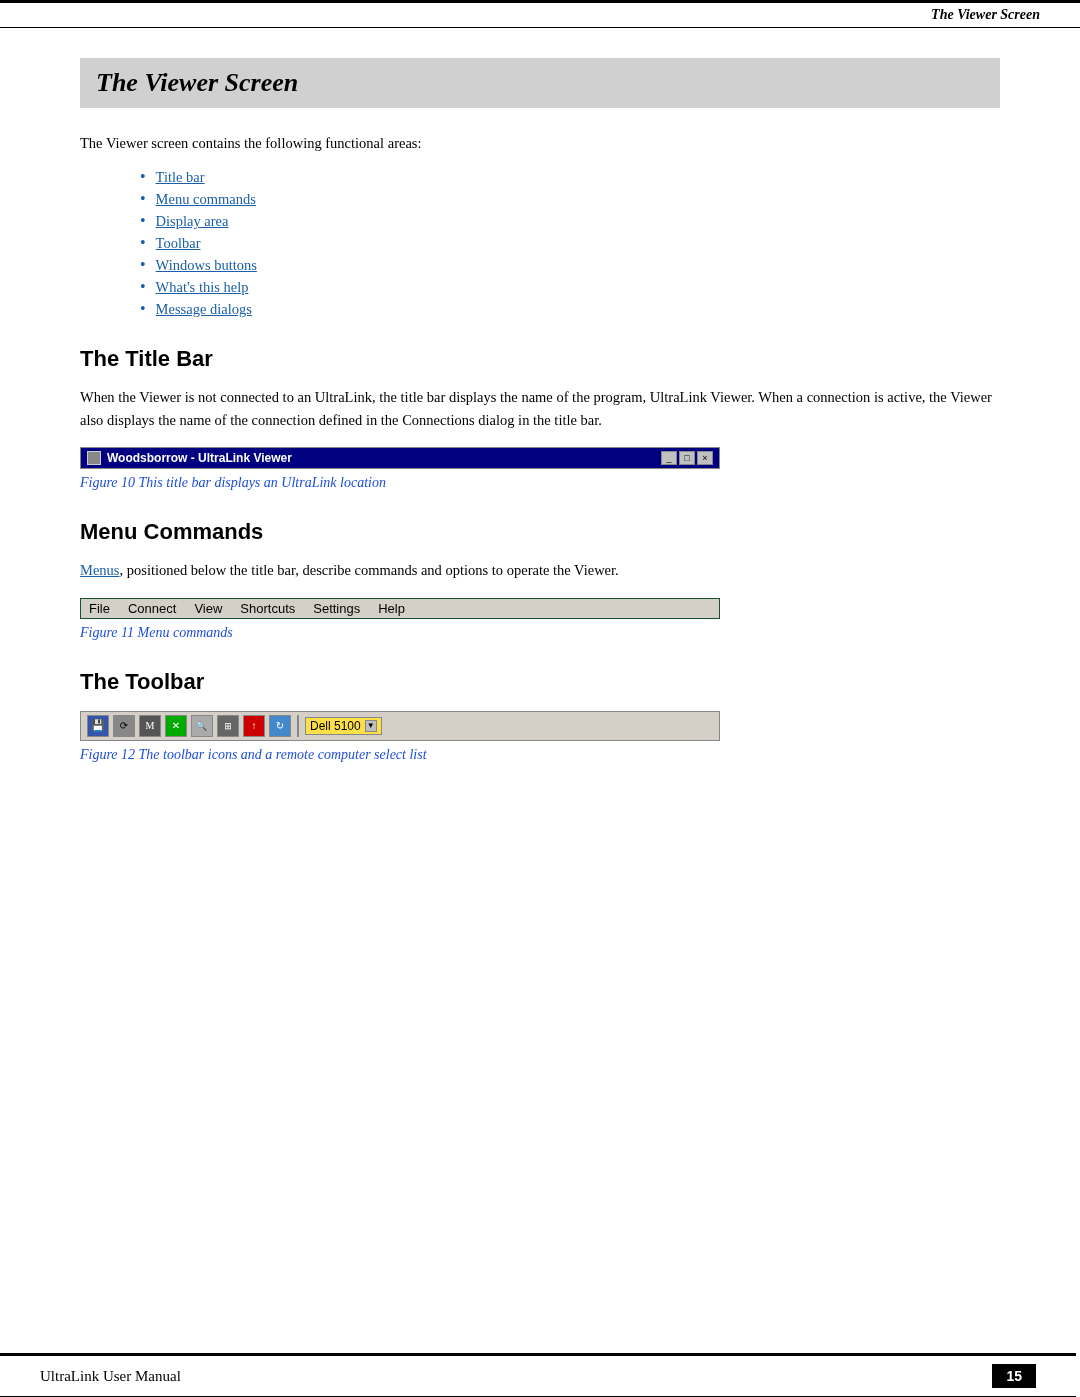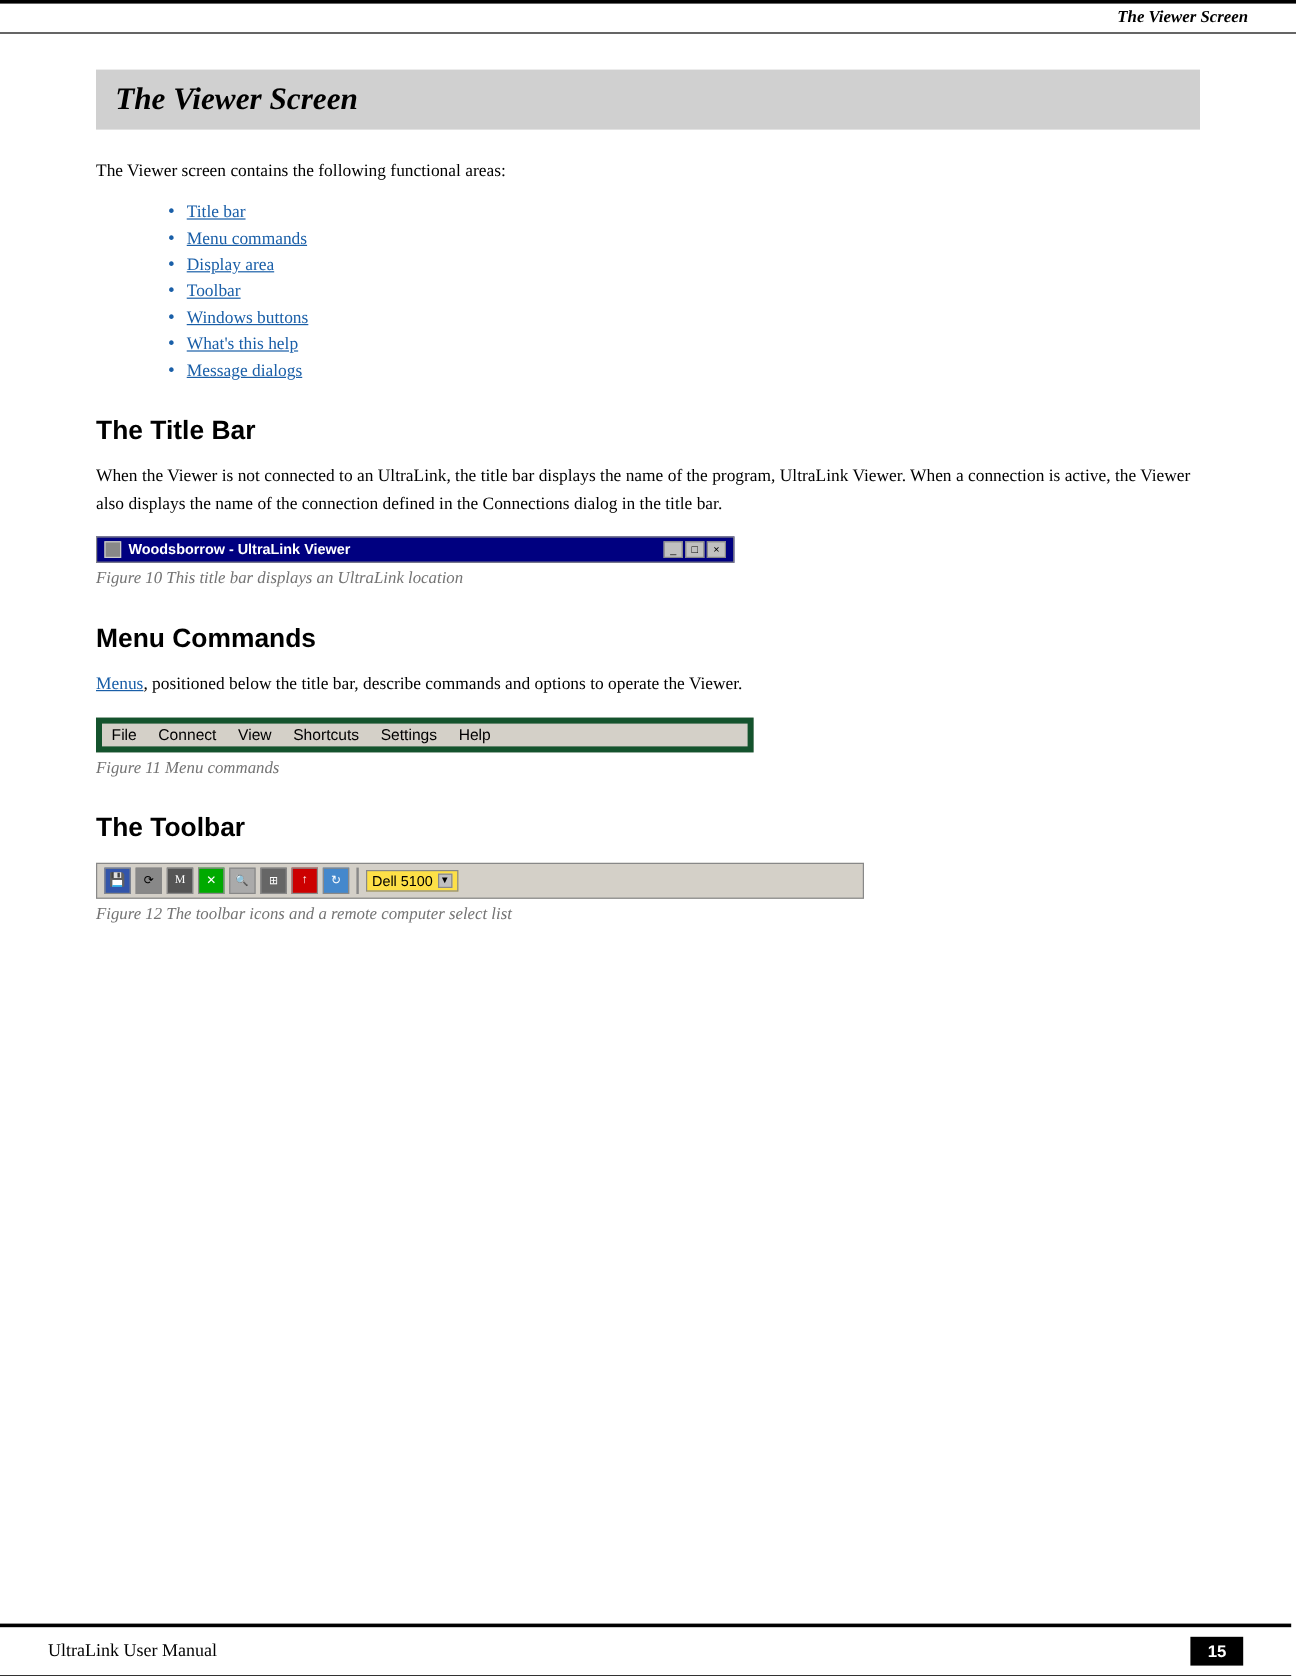--- a/index.html
+++ b/index.html
@@ -95,32 +95,32 @@
     .figure-container {
       margin: 16px 0 8px 0;
     }
 
     .figure-caption {
       font-style: italic;
       font-size: 14px;
       font-family: Georgia, serif;
       margin-top: 6px;
       margin-bottom: 16px;
-      color: #737373;
+      color: #1d4ed8;
     }
 
     
     .titlebar-mockup {
       display: flex;
       align-items: center;
       justify-content: space-between;
       background: #000080;
       padding: 3px 6px;
       border: 1px solid #888;
-      width: 532px;
+      width: 640px;
     }
 
     .titlebar-left {
       display: flex;
       align-items: center;
       gap: 6px;
     }
 
     .titlebar-icon {
       width: 14px;
@@ -151,25 +151,25 @@
       display: flex;
       align-items: center;
       justify-content: center;
       font-family: Arial, sans-serif;
       color: #000;
     }
 
     
     .menubar-mockup {
       background: #d4d0c8;
-      border: 5px solid #14532d;
+      border: 1px solid #14532d;
       padding: 2px 8px;
       font-size: 13px;
       font-family: Arial, sans-serif;
-      width: 548px;
+      width: 640px;
       display: flex;
       gap: 18px;
       margin-top: 2px;
     }
 
     .menubar-item {
       cursor: pointer;
     }
 
     

